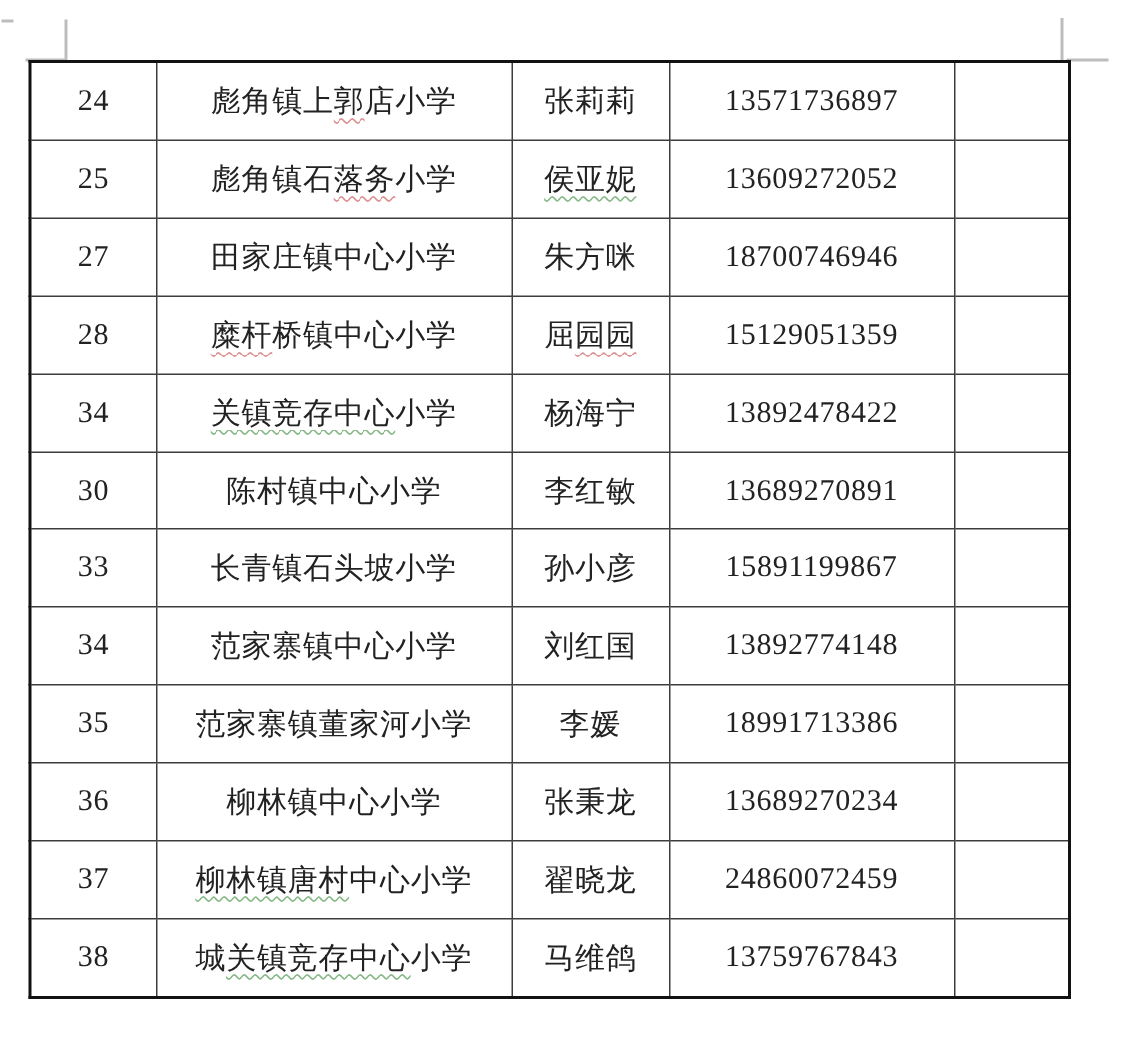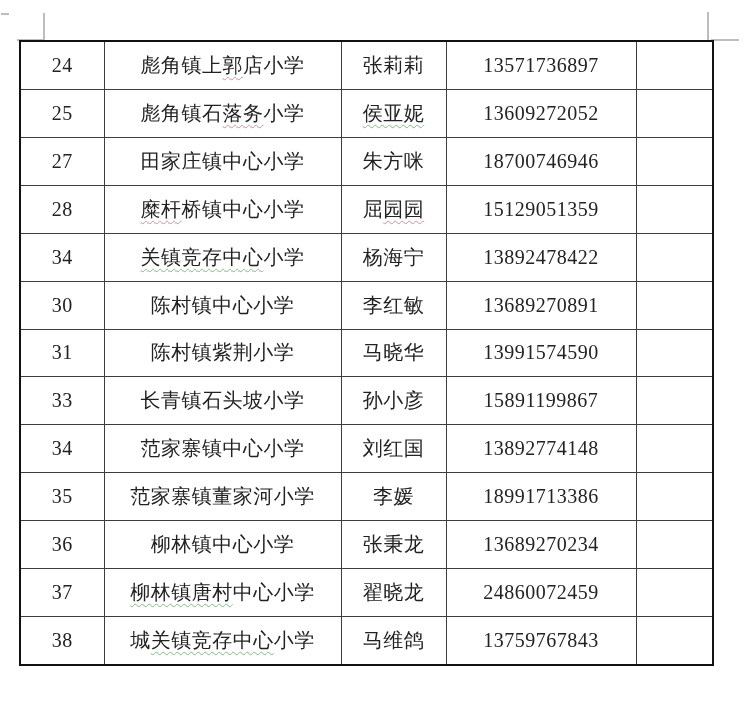--- a/index.html
+++ b/index.html
@@ -108,27 +108,20 @@
         <td class="c-note"></td>
       </tr>
       <tr>
         <td class="c-num">30</td>
         <td class="c-school"><span class="seg">陈村镇中心小学</span></td>
         <td class="c-contact"><span class="seg">李红敏</span></td>
         <td class="c-phone">13689270891</td>
         <td class="c-note"></td>
       </tr>
       <tr>
-        <td class="c-num">31</td>
-        <td class="c-school"><span class="seg">陈村镇紫荆小学</span></td>
-        <td class="c-contact"><span class="seg">马晓华</span></td>
-        <td class="c-phone">13991574590</td>
-        <td class="c-note"></td>
-      </tr>
-      <tr>
         <td class="c-num">33</td>
         <td class="c-school"><span class="seg">长青镇石头坡小学</span></td>
         <td class="c-contact"><span class="seg">孙小彦</span></td>
         <td class="c-phone">15891199867</td>
         <td class="c-note"></td>
       </tr>
       <tr>
         <td class="c-num">34</td>
         <td class="c-school"><span class="seg">范家寨镇中心小学</span></td>
         <td class="c-contact"><span class="seg">刘红国</span></td>

